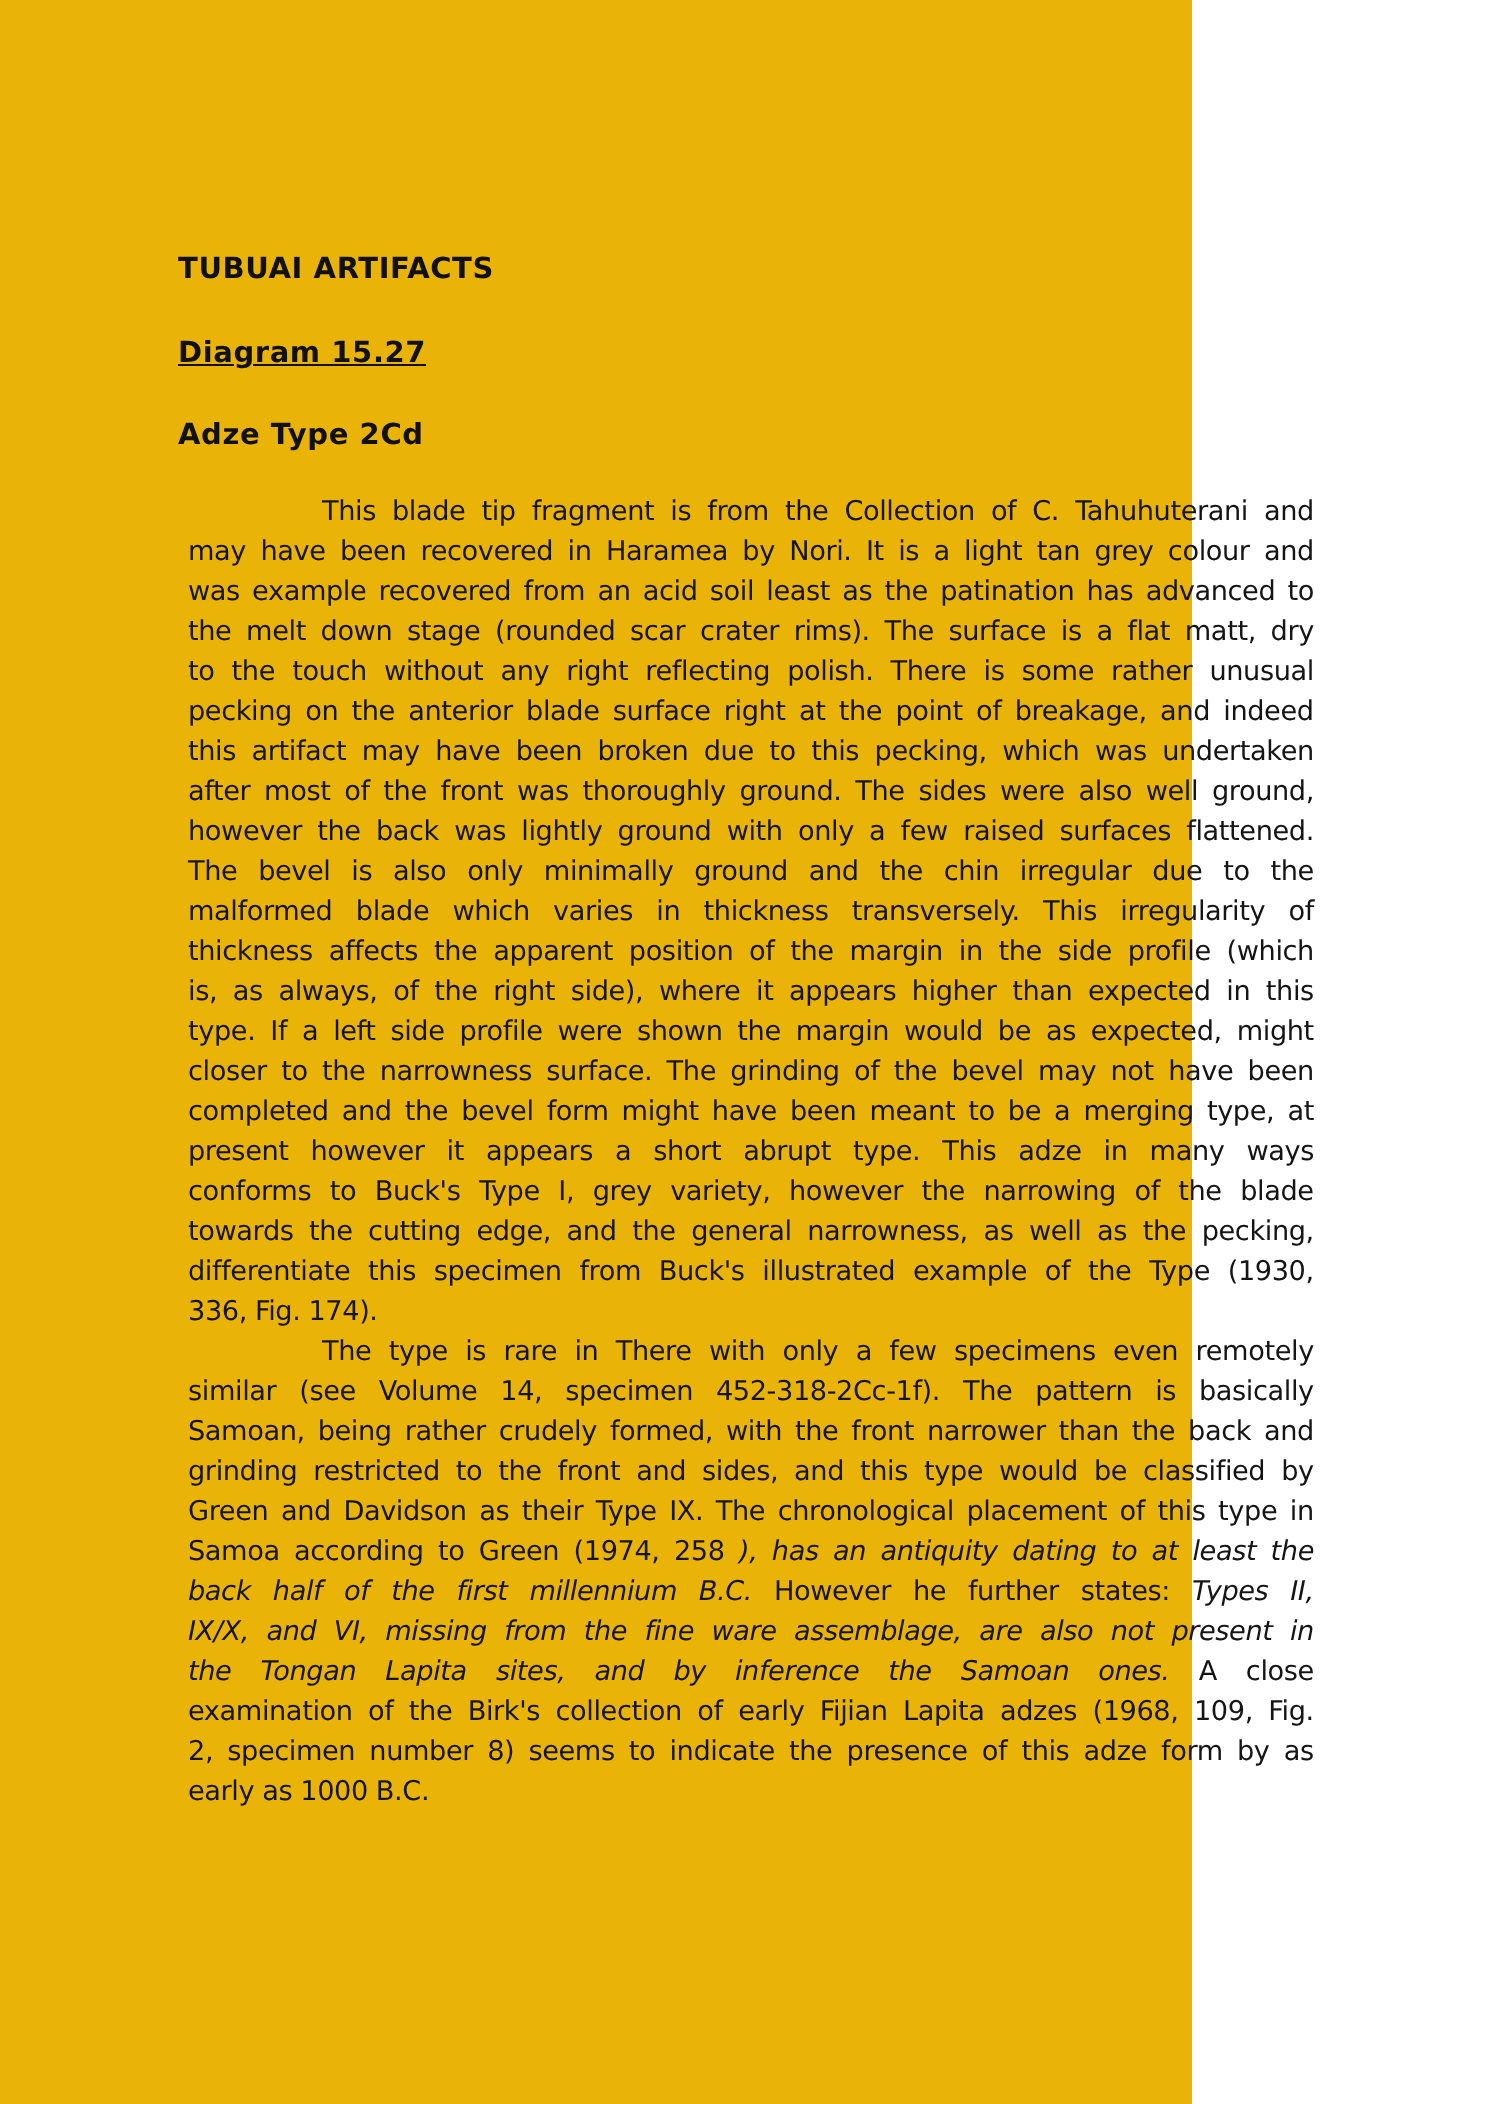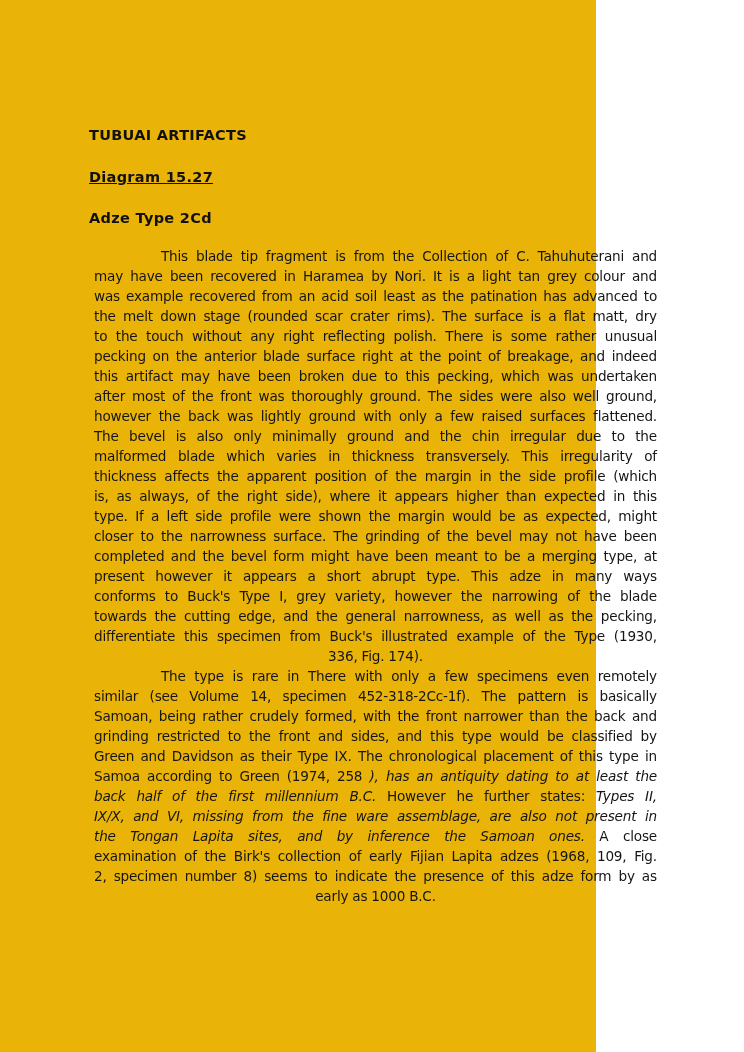--- a/index.html
+++ b/index.html
@@ -42,21 +42,21 @@
       display: flex;
       justify-content: space-between;
       height: 20px;
       line-height: 20px;
       font-size: 13.6px;
       color: #151515;
       white-space: nowrap;
       letter-spacing: -0.2px;
     }
     .jline.indent { padding-left: 67px; }
-    .jline.left { justify-content: center; gap: 4px; }
+    .jline.left { justify-content: flex-start; gap: 4px; }
     .jline.center { justify-content: flex-start; padding-left: 132px; }
     .w { white-space: pre; }
     .w.i { font-style: italic; }
   </style>
 </head>
 <body>
 
 <div class="page">
 
   <div class="heading" style="top:127px;">TUBUAI ARTIFACTS</div>

